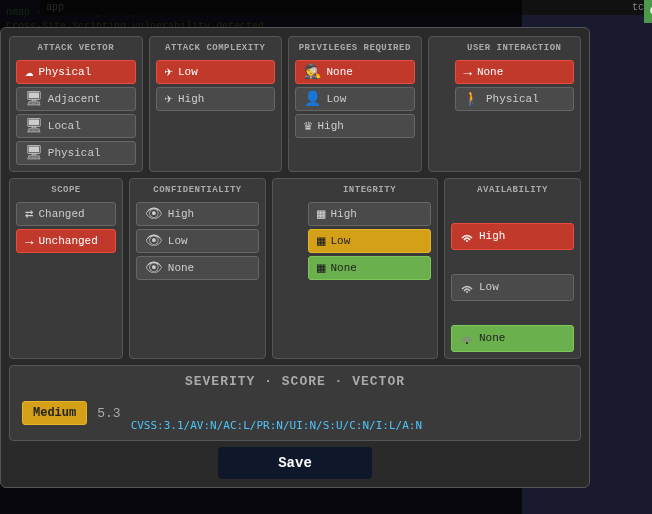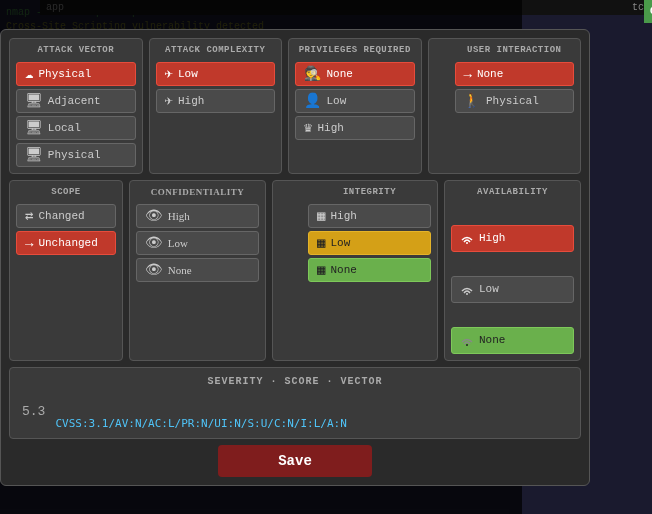--- a/index.html
+++ b/index.html
@@ -122,35 +122,35 @@
     }
 
     
     .av-group { flex: 1; min-width: 110px; }
     .ac-group { flex: 1; min-width: 100px; }
     .pr-group { flex: 1; min-width: 100px; }
     .ui-group { flex: 1; min-width: 100px; padding-left: 26px; }
 
     
     .scope-group { flex: 0 0 110px; }
-    .conf-group { flex: 1; font-family: Liberation Serif, serif; }
+    .conf-group { flex: 1; }
     .integ-group { flex: 1; padding-left: 35px; }
     .avail-group { flex: 1; gap: 24px; }
 
     
     .severity-row {
       background: #3a3a3a;
       border: 1px solid #555;
       border-radius: 4px;
       padding: 8px 12px;
     }
 
     .severity-title {
       text-align: center;
-      font-size: 10px;
+      font-size: 13px;
       font-weight: bold;
       color: #aaa;
       letter-spacing: 1px;
       text-transform: uppercase;
       margin-bottom: 6px;
     }
 
     .severity-content {
       display: flex;
       align-items: center;
@@ -179,21 +179,21 @@
       margin-top: 24px;
     }
 
     
     .save-btn-row {
       display: flex;
       justify-content: center;
     }
 
     .save-btn {
-      background: #7f1d1d;
+      background: #0f172a;
       color: #fff;
       border: none;
       border-radius: 4px;
       padding: 8px 60px;
       font-size: 14px;
       font-weight: bold;
       cursor: pointer;
       font-family: 'Courier New', monospace;
     }
 
@@ -393,20 +393,21 @@
           </span>
           <span>None</span>
         </div>
       </div>
 
     </div>
 
     <div class="severity-row">
       <div class="severity-title">SEVERITY · SCORE · VECTOR</div>
       <div class="severity-content">
+        <span class="severity-badge">Medium</span>
         <span class="severity-score">5.3</span>
         <span class="severity-vector">CVSS:3.1/AV:N/AC:L/PR:N/UI:N/S:U/C:N/I:L/A:N</span>
       </div>
     </div>
 
     <div class="save-btn-row">
       <button class="save-btn">Save</button>
     </div>
 
   </div>

